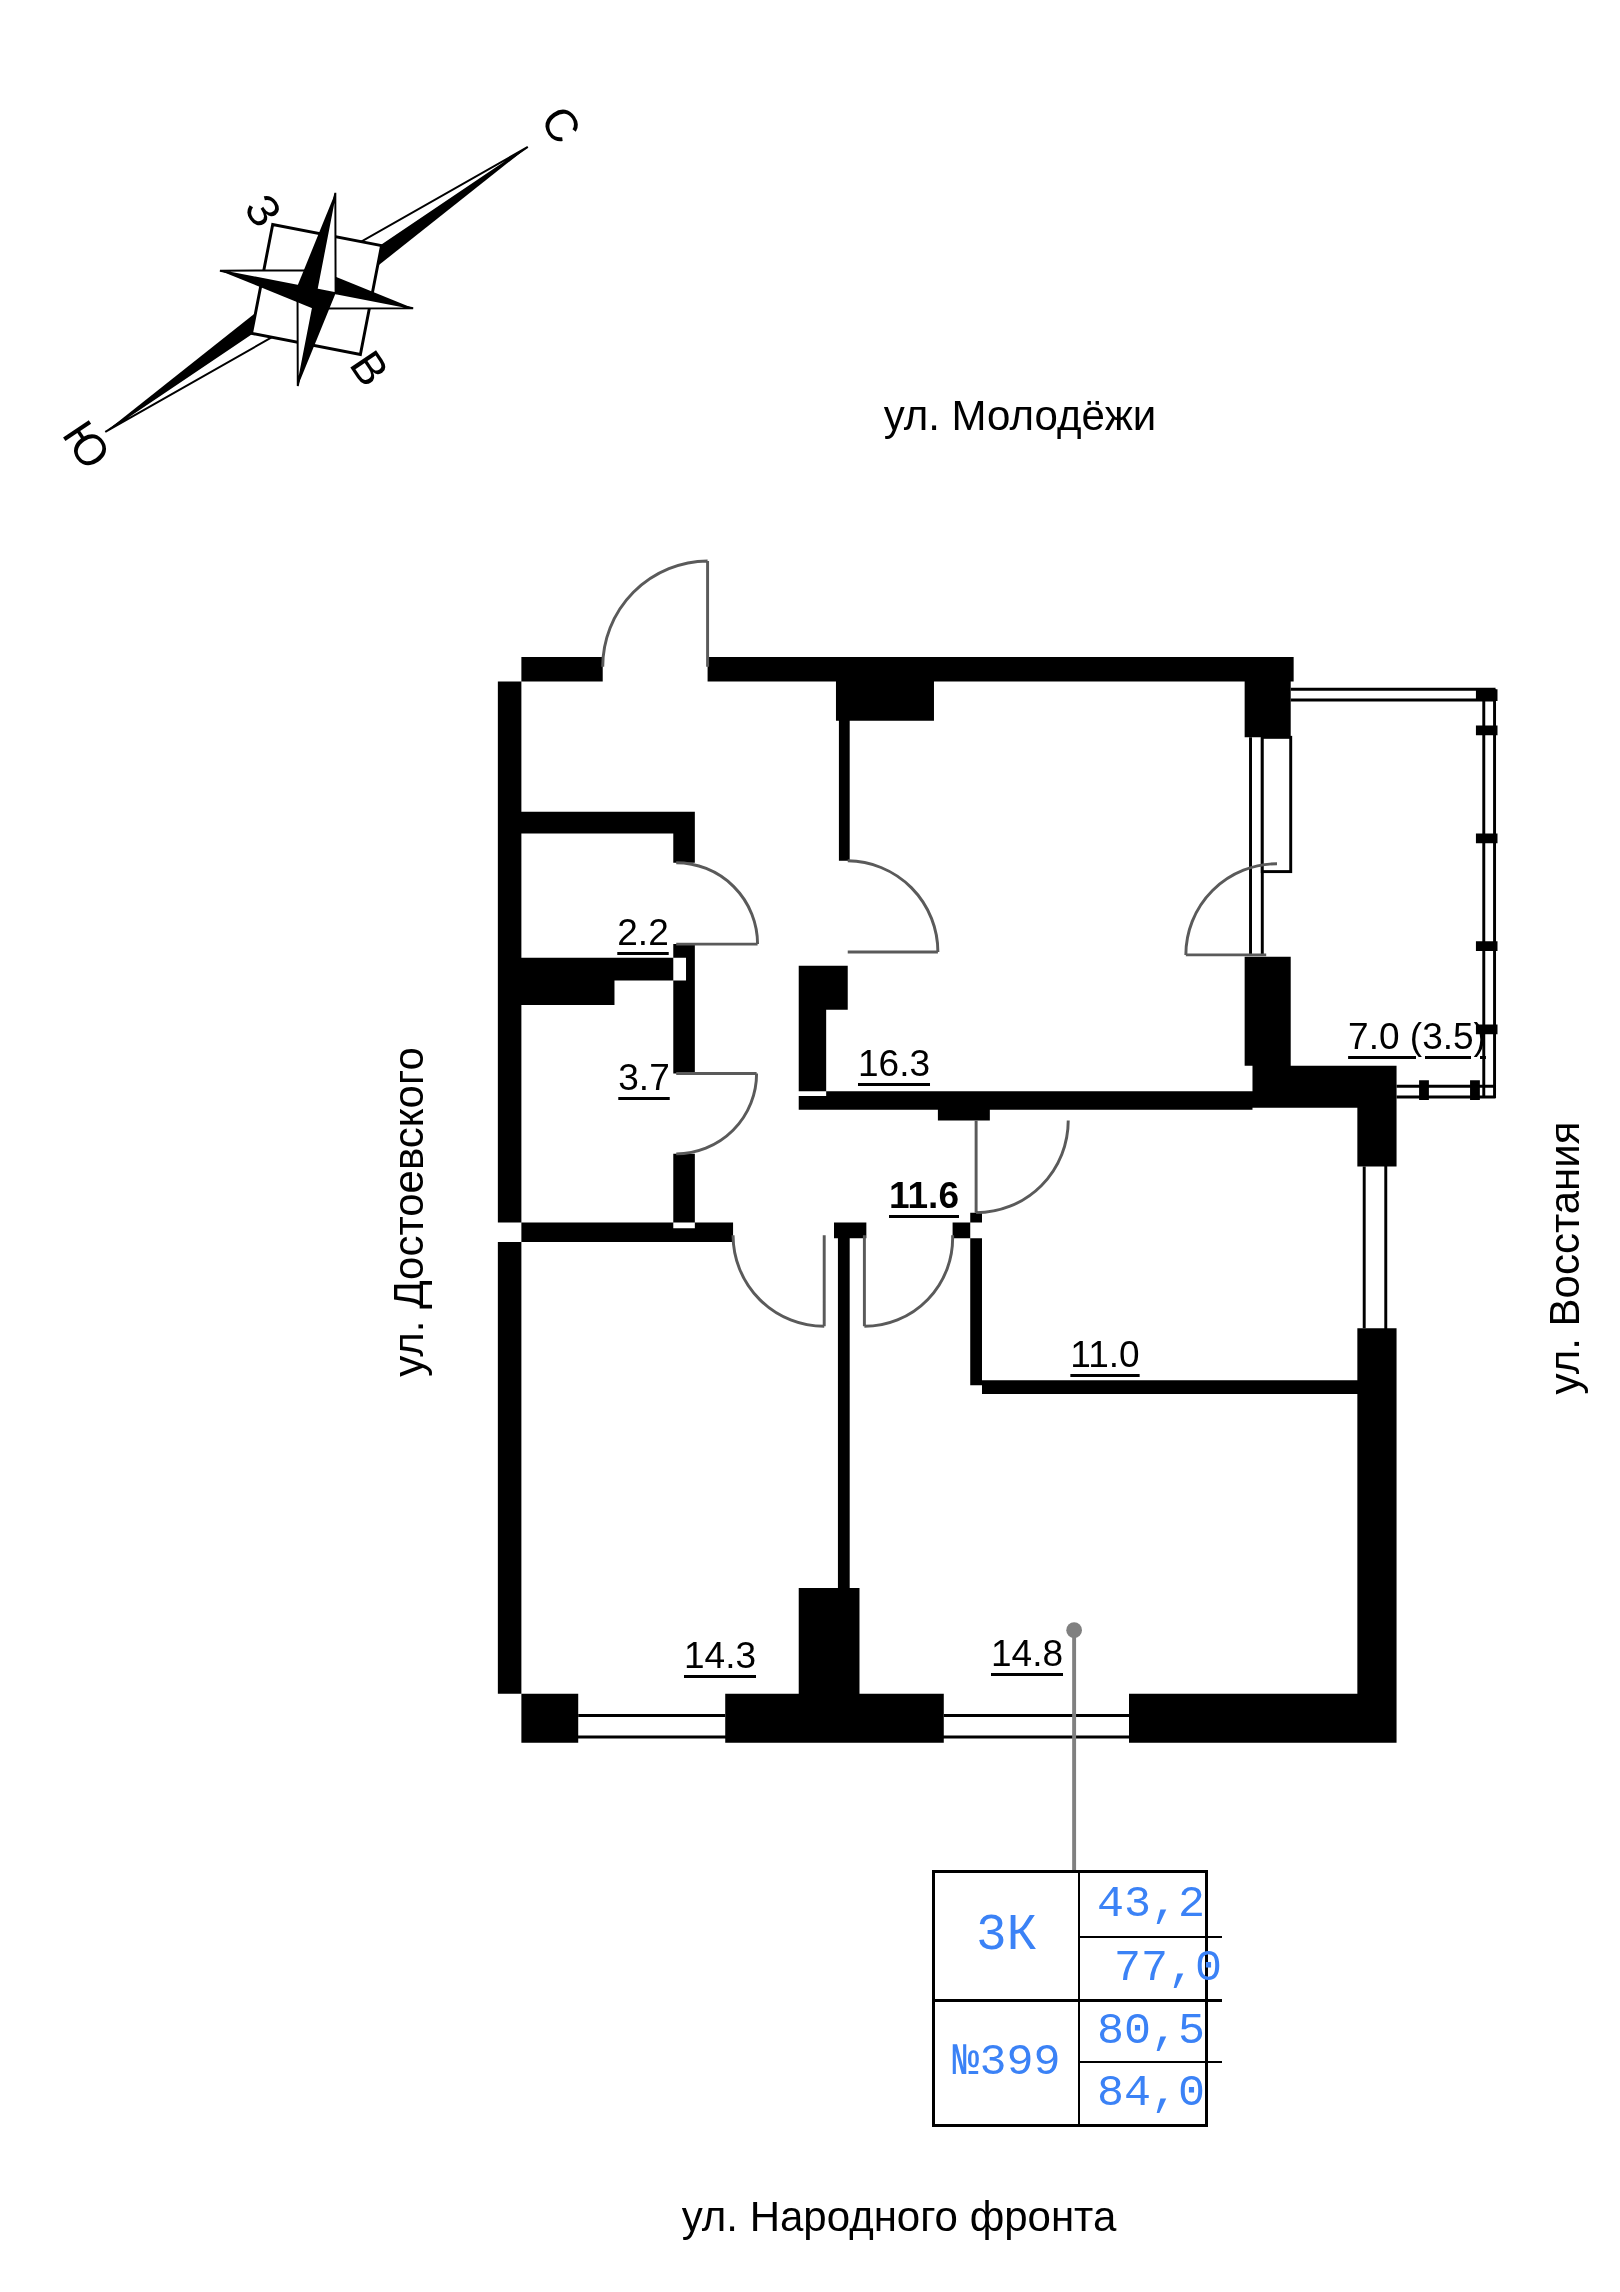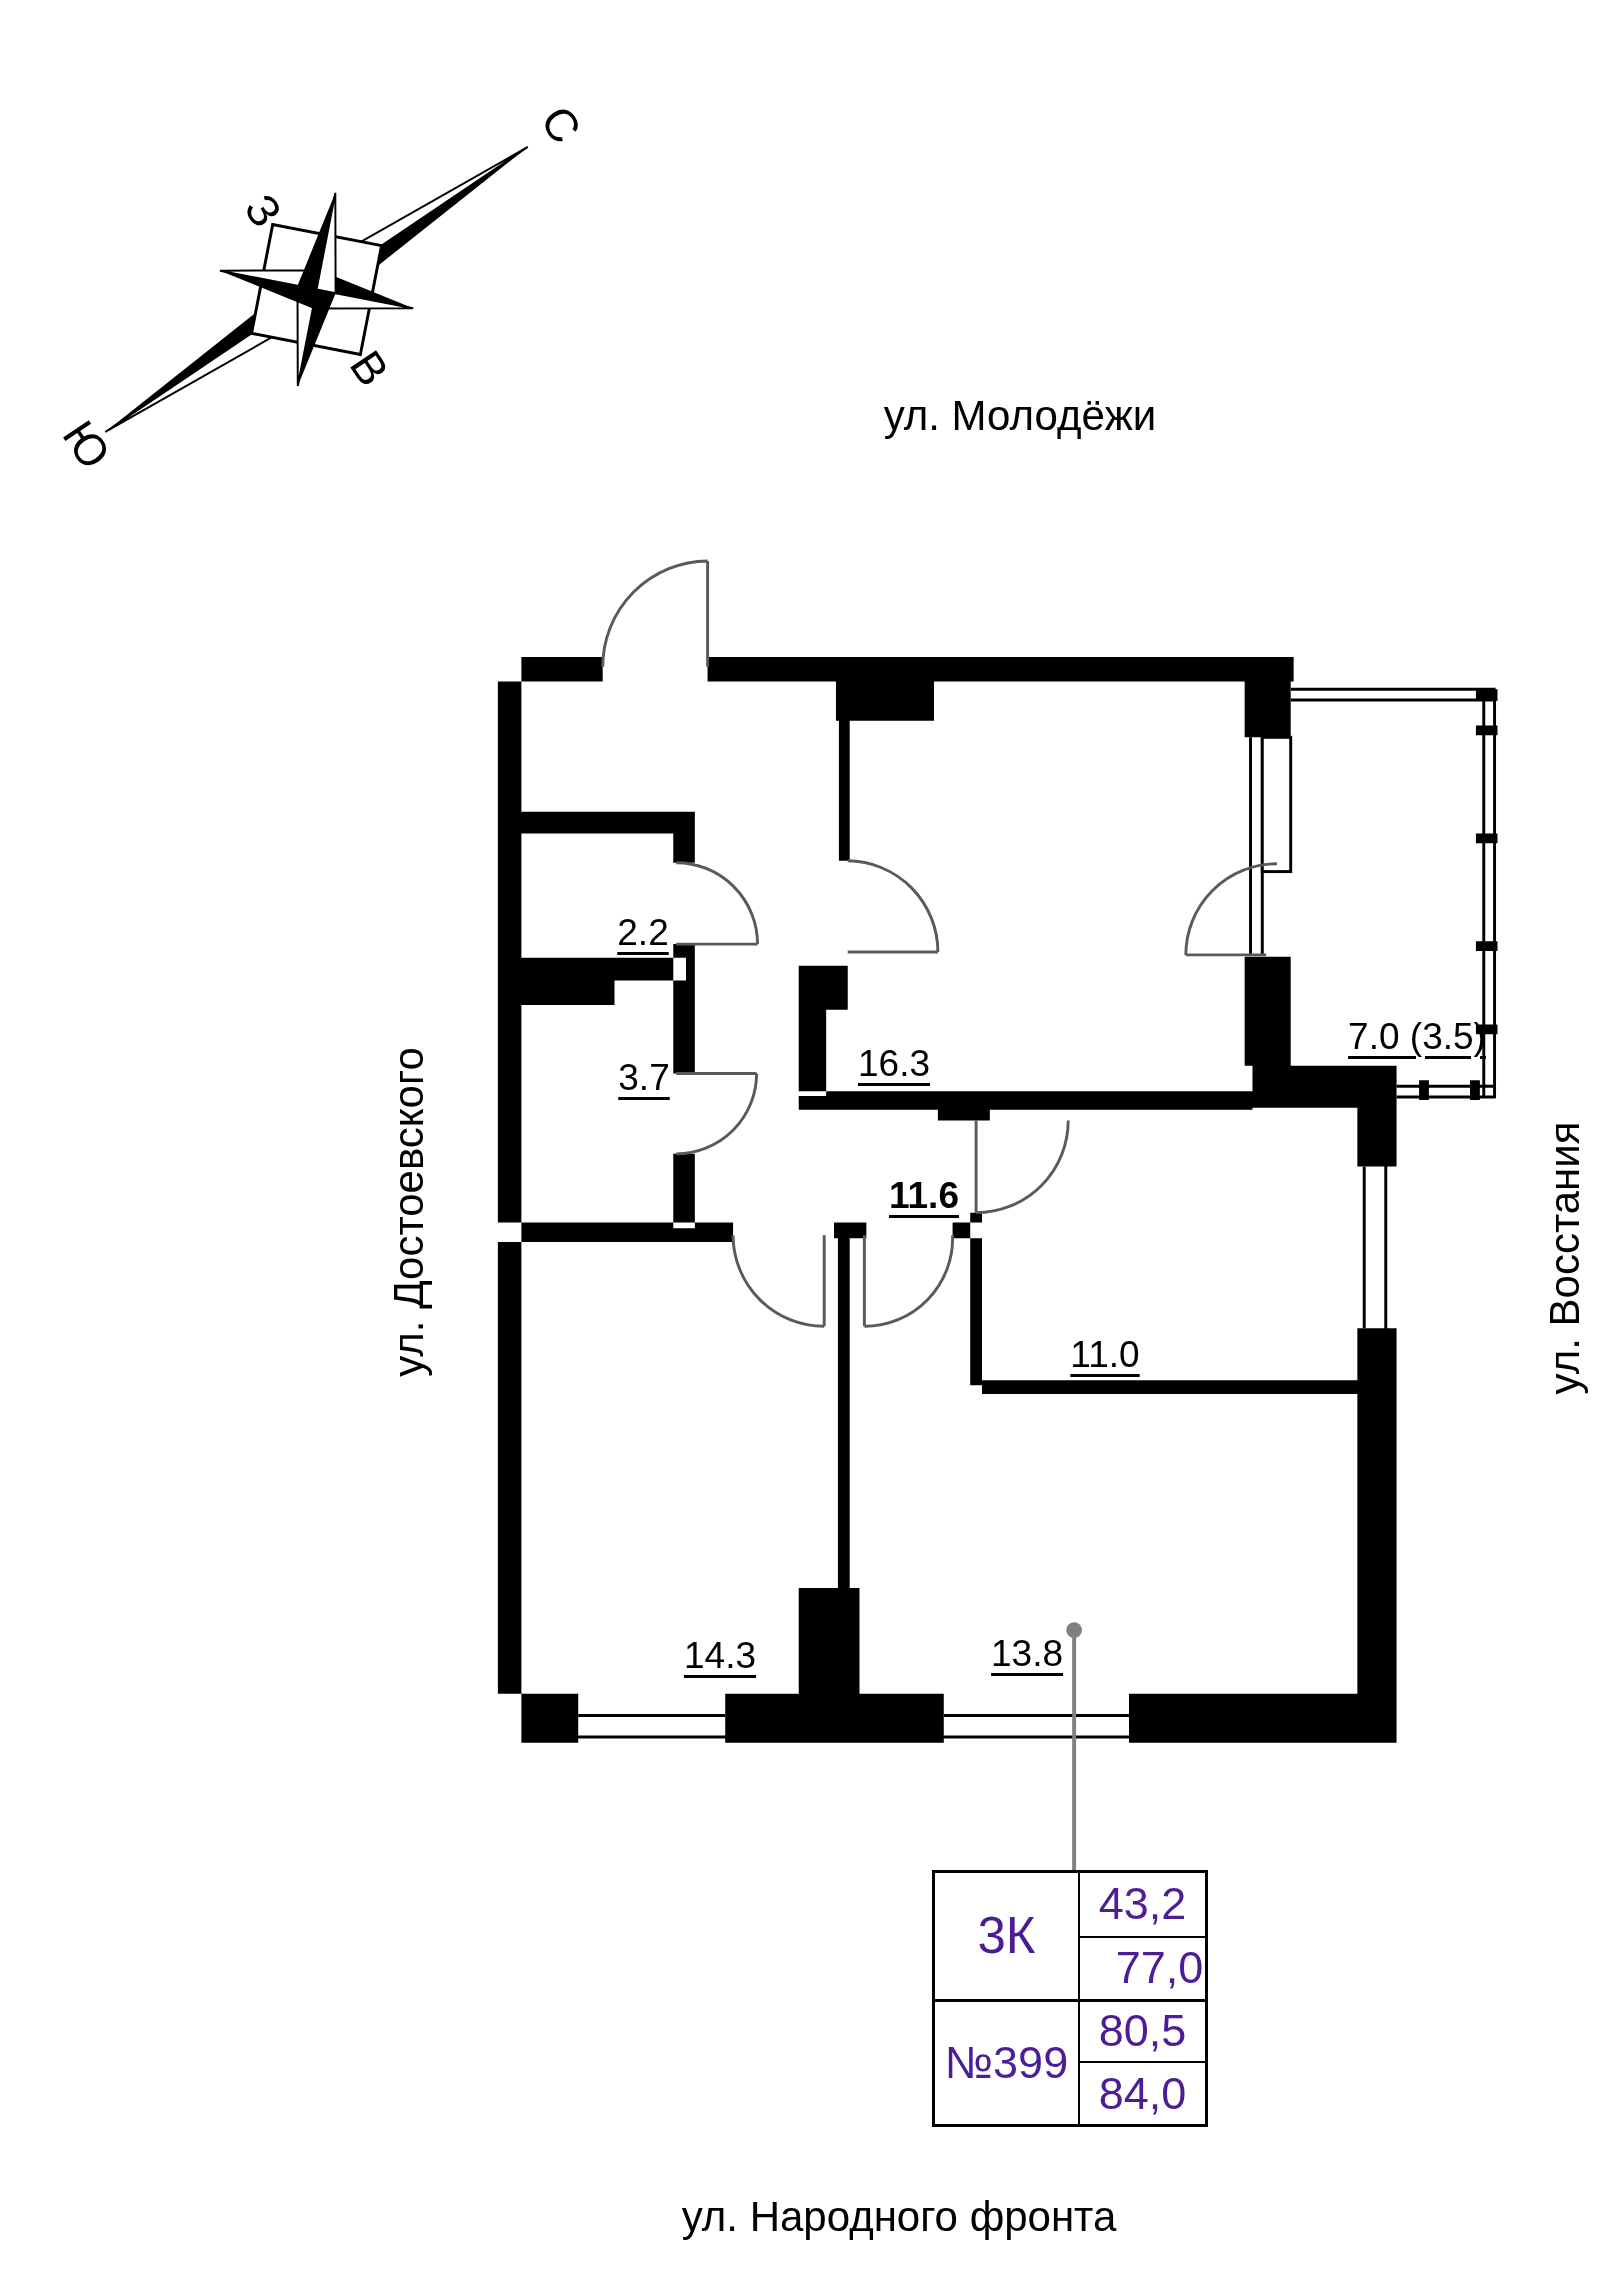--- a/index.html
+++ b/index.html
@@ -12,21 +12,22 @@
   .street{font-size:42px;}
   .street.vert{transform:translate(-50%,-50%) rotate(-90deg);}
   .room-label{
     font-size:37px;text-decoration:underline;text-underline-offset:6.9px;
     text-decoration-thickness:2.9px;
   }
   .info-table{
     position:absolute;left:932px;top:1870px;width:276px;height:257px;
     border:3.9px solid #000;box-sizing:border-box;display:grid;
     grid-template-columns:145px 1fr;grid-template-rows:repeat(4,1fr);
-    color:#4c1d95;
+    color:#3b82f6;
+    font-family:Liberation Mono, monospace;
   }
   .info-table .cell{
     display:flex;align-items:center;justify-content:center;box-sizing:border-box;
   }
   .c-type{grid-row:1/3;grid-column:1;border-right:2.9px solid #000;font-size:51px;}
   .c-num {grid-row:3/5;grid-column:1;border-right:2.9px solid #000;border-top:3.9px solid #000;font-size:45px;}
   .c-v1{grid-row:1;grid-column:2;font-size:45px;border-radius:7px;}
   .c-v2{grid-row:2;grid-column:2;font-size:45px;border-top:2.9px solid #000;padding-left:34px;}
   .c-v3{grid-row:3;grid-column:2;font-size:45px;border-top:3.9px solid #000;}
   .c-v4{grid-row:4;grid-column:2;font-size:45px;border-top:2.9px solid #000;}
@@ -126,21 +127,21 @@
 <div class="label street vert" style="left:1565px;top:1258px;">ул. Восстания</div>
 <div class="label street" style="left:899px;top:2217px;">ул. Народного фронта</div>
 
 <div class="label room-label" style="left:643px;top:933px;">2.2</div>
 <div class="label room-label" style="left:644px;top:1078px;">3.7</div>
 <div class="label room-label" style="left:894px;top:1064px;">16.3</div>
 <div class="label room-label" style="left:924px;top:1196px;font-weight:bold;">11.6</div>
 <div class="label room-label" style="left:1105px;top:1355px;">11.0</div>
 <div class="label room-label" style="left:1417px;top:1037px;">7.0 (3.5)</div>
 <div class="label room-label" style="left:720px;top:1656px;">14.3</div>
-<div class="label room-label" style="left:1027px;top:1654px;">13.8</div>
+<div class="label room-label" style="left:1027px;top:1654px;">14.8</div>
 
 <div class="info-table">
   <div class="cell c-type">3К</div>
   <div class="cell c-v1">43,2</div>
   <div class="cell c-v2">77,0</div>
   <div class="cell c-num">№399</div>
   <div class="cell c-v3">80,5</div>
   <div class="cell c-v4">84,0</div>
 </div>
 

